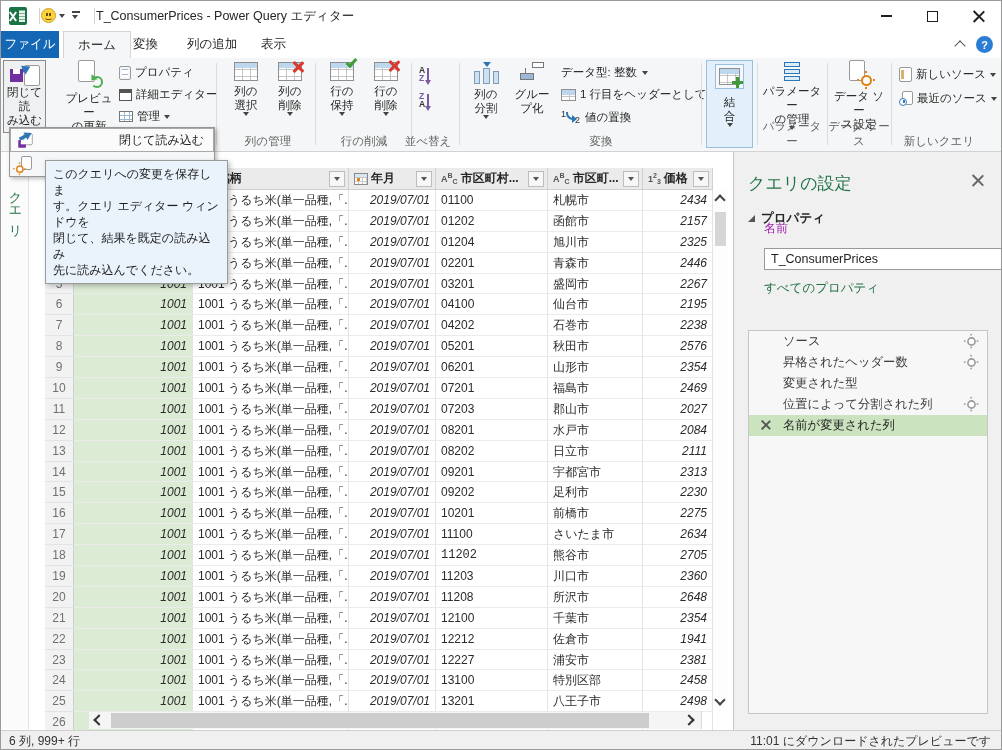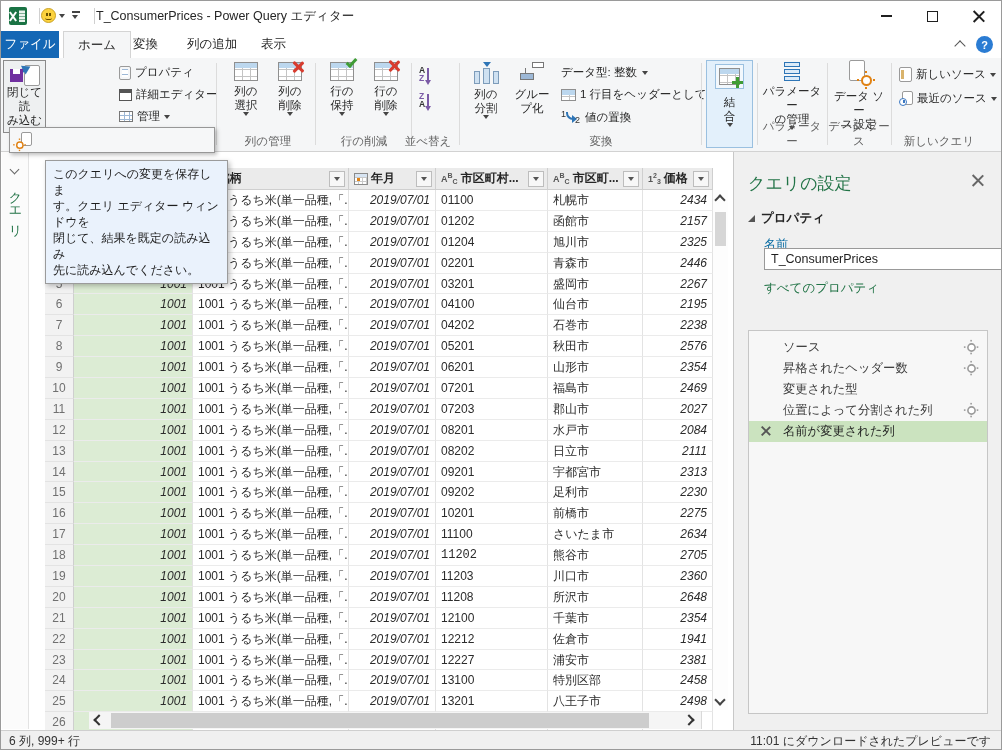--- a/index.html
+++ b/index.html
@@ -173,24 +173,24 @@
   .hscroll .thumb{position:absolute;left:22px;top:1px;width:538px;height:15px;background:#cdcdcd;}
   .corner-sep{position:absolute;left:700px;top:710px;width:1px;height:18px;background:#d9d9d9;}
   
   .rpanel{position:absolute;left:732px;top:151px;width:269px;height:578px;background:#f0f0f0;border-left:1px solid #c8c8c8;font-size:12.5px;color:#333;}
   .rpanel .ptitle{position:absolute;left:14px;top:20px;font-size:17px;color:#217346;}
   .panel-close{position:absolute;right:18px;top:22px;width:13px;height:13px;}
   .panel-close::before,.panel-close::after{content:"";position:absolute;left:6px;top:-1px;width:1.6px;height:15px;background:#666;}
   .panel-close::before{transform:rotate(45deg);} .panel-close::after{transform:rotate(-45deg);}
   .sect-hdr{position:absolute;left:14px;display:flex;align-items:center;font-weight:bold;color:#262626;}
   .tri{width:0;height:0;border-bottom:7px solid #555;border-left:7px solid transparent;margin-right:6px;}
-  .name-label{position:absolute;left:30px;top:84px;color:#0369a1;font-size:12px;}
+  .name-label{position:absolute;left:30px;top:68px;color:#a21caf;font-size:12px;}
   .name-input{position:absolute;left:30px;top:96px;width:240px;height:22px;border:1px solid #999;background:#fff;font-size:12.5px;color:#1f1f1f;padding:0 6px;}
   .all-props{position:absolute;left:30px;top:128px;color:#217346;}
-  .steps-box{position:absolute;left:14px;top:178px;width:240px;height:384px;background:#f7f7f7;border:1px solid #c6c6c6;overflow:hidden;padding-top:6px;}
+  .steps-box{position:absolute;left:14px;top:178px;width:240px;height:384px;background:#f7f7f7;border:1px solid #c6c6c6;overflow:hidden;}
   .step{position:relative;height:21px;line-height:21px;padding-left:34px;color:#3b3b3b;white-space:nowrap;overflow:hidden;font-size:12.3px;}
   .step.selected{background:#cbe3bf;color:#1f1f1f;}
   .step .sgear{position:absolute;right:10px;top:5px;transform:scale(.8);}
   .step .delx{position:absolute;left:12px;top:5px;width:10px;height:10px;}
   .step .delx::before,.step .delx::after{content:"";position:absolute;left:4px;top:-1px;width:1.6px;height:12px;background:#555;}
   .step .delx::before{transform:rotate(45deg);} .step .delx::after{transform:rotate(-45deg);}
   
   .statusbar{position:absolute;left:0;top:729px;width:100%;height:21px;background:#f0f0f0;border-top:1px solid #cfcfcf;display:flex;align-items:center;font-size:12px;color:#333;}
   .statusbar .left{margin-left:8px;}
   .statusbar .right{margin-left:auto;margin-right:10px;}
@@ -250,20 +250,29 @@
       <span class="cl-icon">
           <span class="doc"></span>
           <span class="arrow"></span>
           <span class="floppy"></span>
         </span>
       <span class="lbl preline">閉じて読
 み込む</span>
       <span class="caret" style="margin-top:1px;"></span>
     </div>
 
+    <div class="rbtn" style="left:63px;top:2px;width:50px;">
+      <span class="refresh-icon">
+          <span class="doc"></span>
+          <span class="ring"></span>
+        </span>
+      <span class="lbl preline">プレビュー
+の更新</span>
+      <span class="caret" style="margin-top:1px;"></span>
+    </div>
     <div class="rsmall" style="left:118px;top:7px;">
       <span class="doc lines" style="width:12px;height:14px;"></span>
       <span class="lbl">プロパティ</span>
     </div>
     <div class="rsmall" style="left:118px;top:29px;">
       <span class="adv-icon"></span>
       <span class="lbl">詳細エディター</span>
     </div>
     <div class="rsmall" style="left:118px;top:51px;">
       <span class="mng-icon"></span>
@@ -754,20 +763,28 @@
         <div class="step selected"><span class="delx"></span><span>名前が変更された列</span></div>
       </div>
   </div>
 
   <div class="statusbar">
     <span class="left">6 列, 999+ 行</span>
     <span class="right">11:01 にダウンロードされたプレビューです</span>
   </div>
 
   <div class="menu">
+    <div class="menu-item sel">
+      <span class="mi-icon cl-icon mini">
+          <span class="doc"></span>
+          <span class="arrow"></span>
+          <span class="floppy"></span>
+        </span>
+      <span class="mi-label">閉じて読み込む</span>
+    </div>
     <div class="menu-item">
       <span class="mi-icon" style="position:absolute;left:6px;width:17px;height:17px;">
         <span class="doc" style="position:absolute;right:1px;top:0;width:11px;height:14px;"></span>
         <span class="gear" style="position:absolute;left:0;bottom:0;transform:scale(.7);transform-origin:left bottom;"></span>
       </span>
       <span class="mi-label"></span>
     </div>
   </div>
 
   <div class="tooltip preline">このクエリへの変更を保存しま

